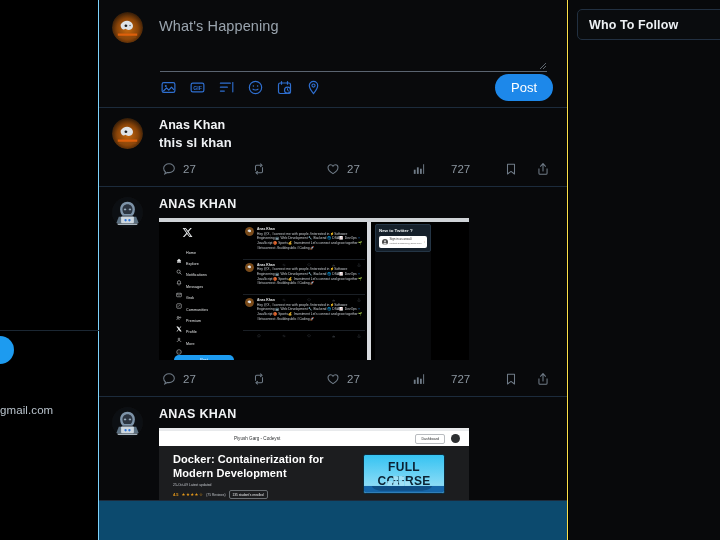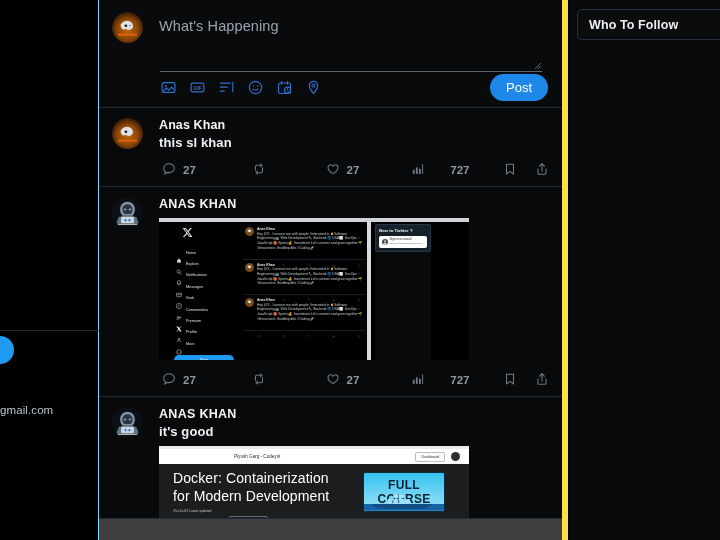--- a/index.html
+++ b/index.html
@@ -27,21 +27,21 @@
   }
   .rail-email {
     position: absolute; left: 0px; top: 404px;
     font-size: 11.5px; color: #b9c3cc; letter-spacing: .1px;
     white-space: nowrap;
   }
 
   
   .center {
     position: absolute; left: 99px; top: 0; width: 469px; height: 540px;
-    background: #404040; border-right: 6px solid #fde047;
+    background: #0c4a6e; border-right: 1px solid #fde047;
   }
 
   
   .composer {
     position: relative; height: 108px;
     border-bottom: 1px solid #1c2b3c;
     background: #090a0c;
     padding: 12px 14px 0 13px;
     display: flex;
   }
@@ -93,21 +93,21 @@
   .post-text {
     font-size: 13px; font-weight: bold; color: #eef1f4;
     margin-top: 3px; letter-spacing: .1px;
   }
   .post-media { margin-top: 7px; }
 
   .post-actions {
     display: flex; align-items: center;
     height: 34px; margin-top: 2px; padding-left: 50px;
   }
-  .act { display: flex; align-items: flex-end; gap: 7px; color: #6f7b87; font-weight: bold; }
+  .act { display: flex; align-items: center; gap: 7px; color: #6f7b87; }
   .act svg { width: 14px; height: 14px; display: block; }
   .act span { font-size: 11.5px; color: #8d97a1; }
   .act.a1 { width: 90px; }
   .act.a2 { width: 74px; }
   .act.a3 { width: 86px; }
   .act.a4 { width: 92px; gap: 25px; }
   .act.a5 { width: 32px; }
   .act.a6 { }
 
   
@@ -159,21 +159,21 @@
     height:15px; background:#fff; display:flex; align-items:center;
     padding:0 9px; gap:6px;
   }
   .ud-title { font-size:4.6px; color:#2d2f31; margin:0 auto 0 66px; }
   .ud-dash {
     border:1px solid #b9bcc0; border-radius:2px; font-size:3.6px;
     color:#2d2f31; padding:2px 5px;
   }
   .ud-ava { width:9px; height:9px; border-radius:50%; background:#2d2f31; display:block; }
   .embed-ud .udbody { position:relative; height:54px; background:#1c1d1f; padding:6px 0 0 14px; }
-  .ud-h1 { font-size:14px; font-weight:normal; color:#fff; line-height:1.28; width:160px; letter-spacing:.1px; }
+  .ud-h1 { font-size:11px; font-weight:bold; color:#fff; line-height:1.28; width:160px; letter-spacing:.1px; }
   .ud-sub { font-size:3.4px; color:#c0c4c9; margin-top:3px; }
   .ud-rating { display:flex; align-items:center; gap:3px; margin-top:3px; }
   .ud-rating .num { font-size:4px; color:#e59819; font-weight:bold; }
   .ud-stars { color:#e59819; font-size:4.4px; letter-spacing:.4px; }
   .ud-rev { font-size:3.3px; color:#c0c4c9; }
   .ud-pill {
     display:flex; align-items:center; gap:2px;
     border:1px solid #6a6f73; border-radius:2px; padding:1.5px 3px;
     font-size:3.2px; color:#e8eaec;
   }
@@ -636,21 +636,20 @@
             <ellipse cx="18.5" cy="12.8" rx="1.3" ry="1" fill="#95a8b8"></ellipse>
             <path d="M7 20.5h18l2.6 6.6H4.4z" fill="#5d7182"></path>
             <rect x="9.4" y="20" width="13.2" height="7" rx="1" fill="#cdd7df"></rect>
             <path d="M5.8 27.3h20.4l1 1.6H4.8z" fill="#aab7c2"></path>
             <circle cx="14" cy="24" r="1.2" fill="#2f73d6"></circle>
             <circle cx="18" cy="24" r="1.2" fill="#2f73d6"></circle>
           </svg>
         </div>
         <div class="post-main">
           <div class="post-author caps">ANAS KHAN</div>
-          <div class="post-text">it's good</div>
 
           <div class="post-media">
             <div class="embed-ud">
               <div class="browserbar"></div>
               <div class="udtop">
                 <span class="ud-title">Piyush Garg - Codeyst</span>
                 <span class="ud-dash">Dashboard</span>
                 <span class="ud-ava"></span>
               </div>
               <div class="udbody">

